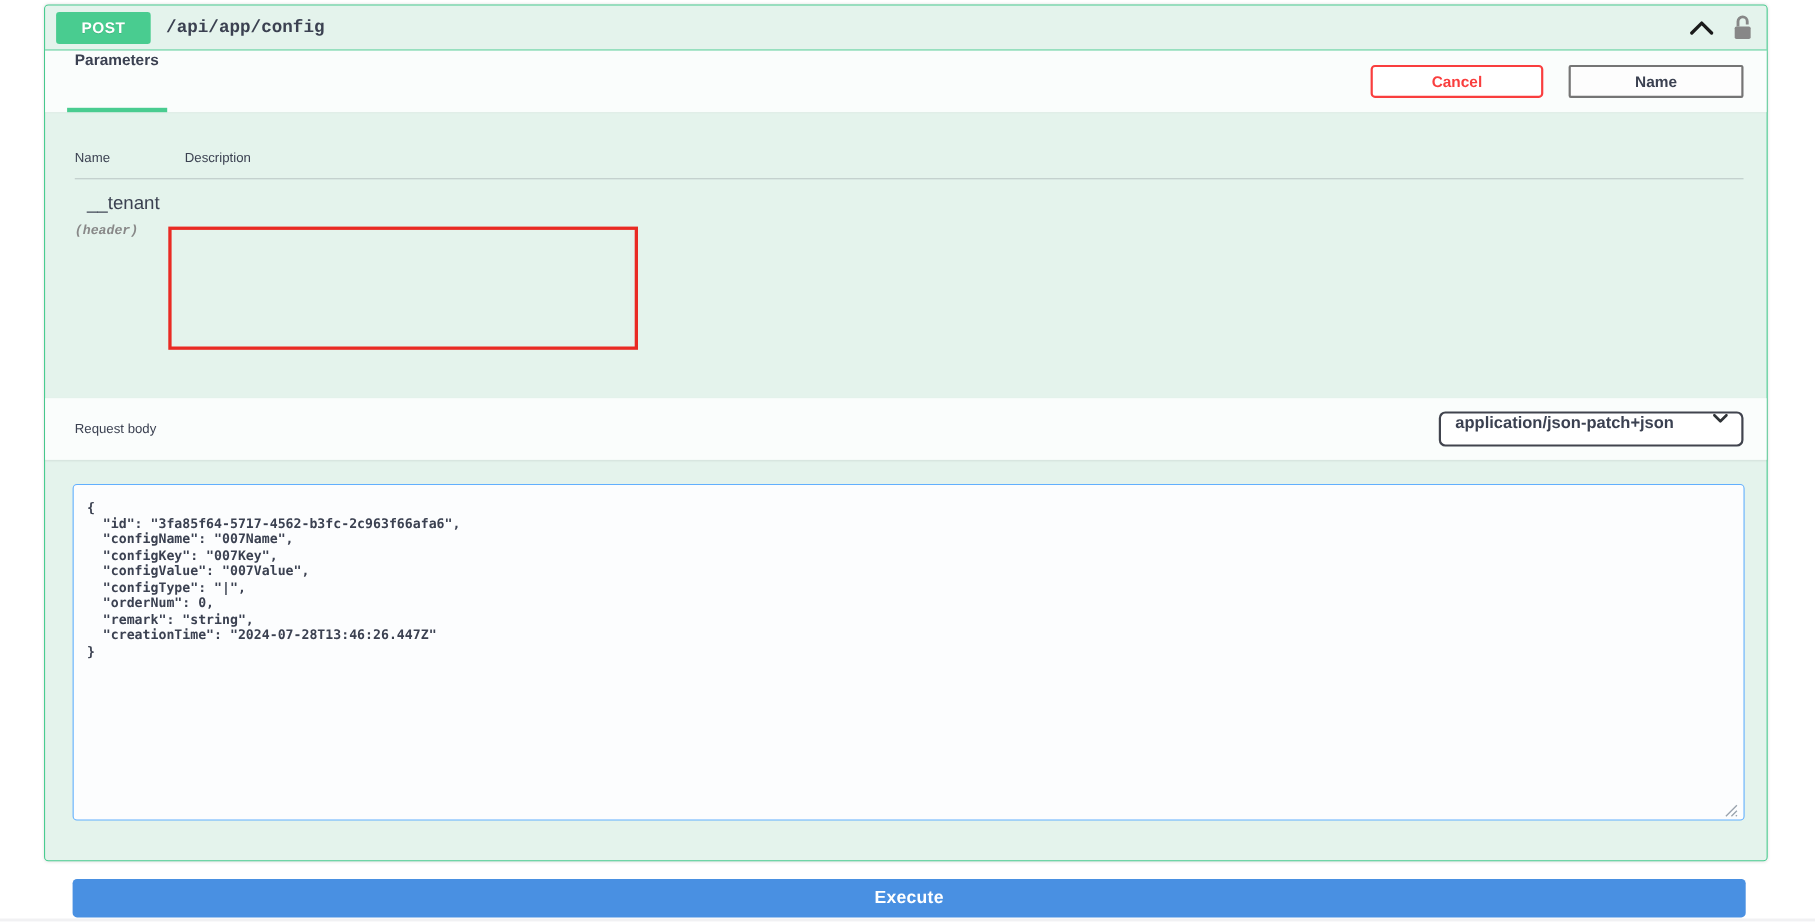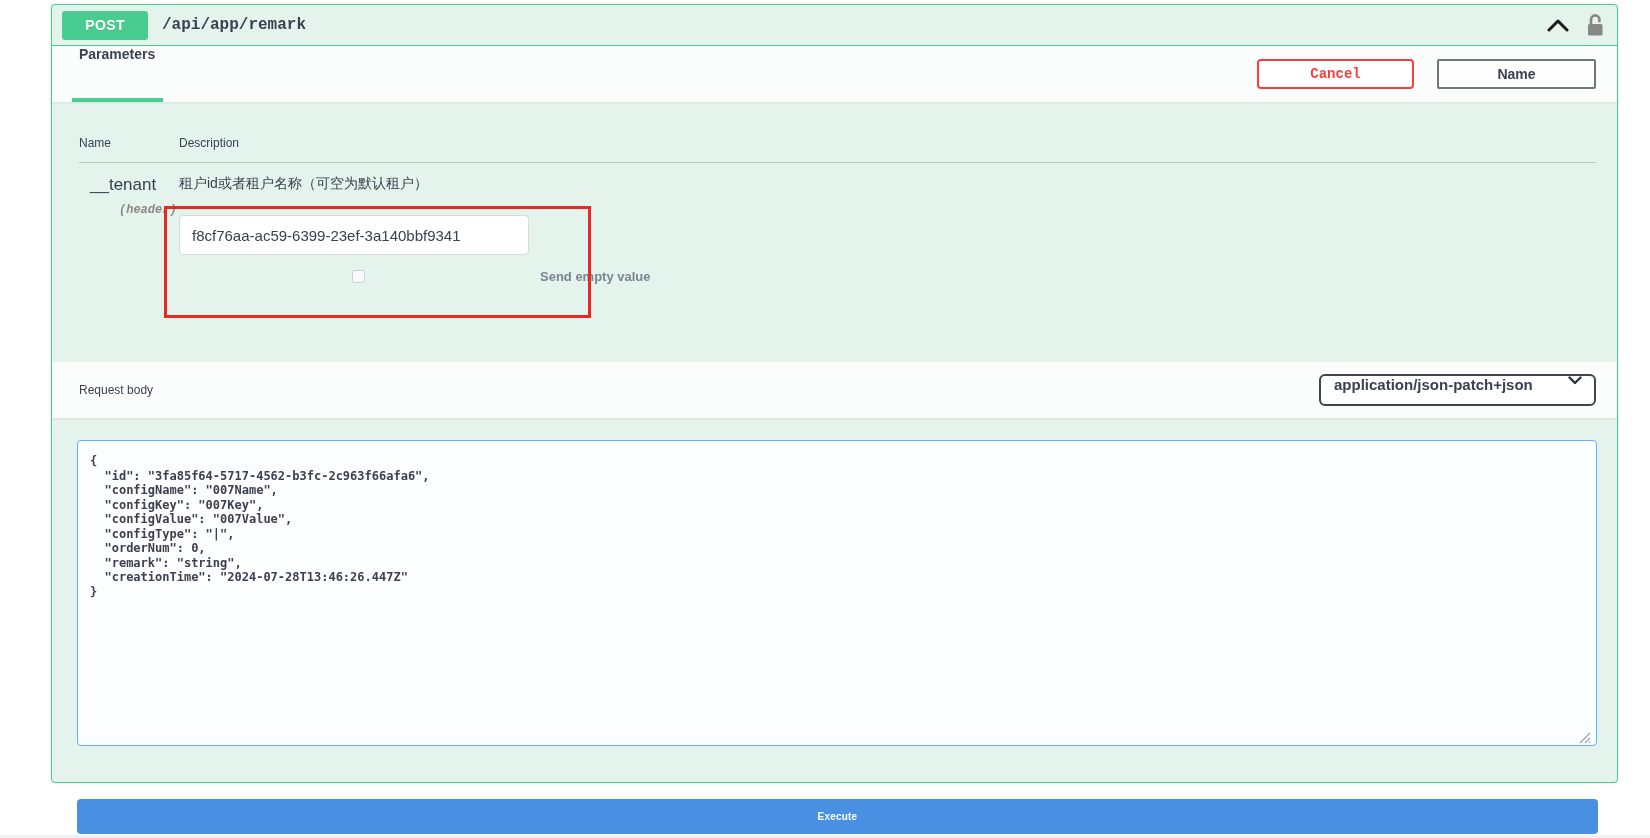--- a/index.html
+++ b/index.html
@@ -1,21 +1,21 @@
 <!DOCTYPE html>
 <html><head>
 <meta charset="utf-8">
 <style>
   * { margin:0; padding:0; box-sizing:border-box; }
   html,body { background:#ffffff; font-family:"Liberation Sans", sans-serif; }
   .canvas { position:relative; width:1650px; height:838px; background:#ffffff; overflow:hidden; }
 
   
   .opblock {
-    position:absolute; left:51px; top:4px; width:1567px; height:779px;
+    position:absolute; left:40px; top:4px; width:1567px; height:779px;
     border:1px solid #49cc90; border-radius:4px; background:#e4f3ec;
     box-shadow:0 0 3px rgba(0,0,0,.12);
   }
 
   
   .op-summary { height:41px; display:flex; align-items:center; padding:0 12px 0 10px; border-bottom:1px solid #49cc90; cursor:pointer; }
   .method-badge {
     background:#49cc90; color:#fff; font-weight:bold; font-size:14px; letter-spacing:.4px;
     width:86px; height:29px; border-radius:3px; display:flex; align-items:center; justify-content:center;
     text-shadow:0 1px 0 rgba(0,0,0,.1);
@@ -26,32 +26,32 @@
 
   
   .section-header {
     height:56px; background:rgba(255,255,255,.82); display:flex; align-items:center;
     padding:0 21px 0 27px; box-shadow:0 1px 2px rgba(0,0,0,.08); position:relative;
   }
   .tab-item { position:relative; height:100%; display:flex; font-size:14px; font-weight:bold; color:#3b4151; cursor:pointer; }
   .tab-item::after { content:""; position:absolute; left:-7px; right:-8px; bottom:0; height:4px; background:#49cc90; }
   .hdr-buttons { margin-left:auto; display:flex; gap:23px; }
   .btn { height:30px; font-size:14px; font-weight:bold; background:transparent; cursor:pointer; display:flex; align-items:center; justify-content:center; }
-  .btn-cancel { width:157px; border:2px solid #f93e3e; color:#f93e3e; border-radius:4px; background:#fff;font-family:Liberation Mono, monospace; }
+  .btn-cancel { width:157px; border:2px solid #f93e3e; color:#f93e3e; border-radius:4px; background:#fff; }
   .btn-reset  { width:159px; border:2px solid #757575; color:#3b4151; border-radius:2px; background:#fdfdfd; }
 
   
   .params-area { height:260px; padding:34px 21px 0 27px; }
   .thead { display:flex; padding-bottom:12px; border-bottom:1px solid rgba(59,65,81,.25); }
   .th { font-size:12px; font-weight:normal; color:#3b4151; }
   .th-name { width:100px; }
   .param-row { display:flex; padding-top:12px; }
   .param-name-col { width:100px; }
   .param-name { font-size:17px; color:#3b4151;margin-left:11px; }
-  .param-in { margin-top:8px; font-family:"Liberation Mono","DejaVu Sans Mono",monospace; font-style:italic; font-weight:bold; font-size:12px; color:#888;margin-left:40px; }
+  .param-in { margin-top:8px; font-family:"Liberation Mono","DejaVu Sans Mono",monospace; font-style:italic; font-weight:bold; font-size:12px; color:#888; }
   .param-desc-col { flex:1; position:relative; }
   .param-desc { font-size:14px; color:#3b4151; }
   .param-input {
     margin-top:22px; display:block; width:350px; height:40px; border:1px solid #d9d9d9; border-radius:4px;
     background:#fff; padding:0 12px; font-size:15px; color:#3b4151; font-family:"Liberation Sans",sans-serif; outline:none;
   }
   .empty-row { margin-top:14px; display:flex; align-items:center; }
   .checkbox { margin-left:173px; width:13px; height:13px; border:1px solid #ccd2da; border-radius:2px; background:#f7f8f9; cursor:pointer; }
   .empty-label { margin-left:175px; font-size:13px; font-weight:bold; color:#7d8492; }
 
@@ -72,34 +72,34 @@
     display:block; width:1520px; height:306px; border:1px solid #61affe; border-radius:4px; background:#fcfdfe;
     font-family:"DejaVu Sans Mono","Liberation Mono",monospace; font-weight:bold; font-size:12px; line-height:14.5px;
     color:#3b4151; padding:13px 12px; resize:none; outline:none;
   }
   .resize-grip { position:absolute; right:26px; bottom:4px; width:12px; height:12px; pointer-events:none; }
 
   
   .execute-wrap { padding:53px 22px 0 25px; }
   .btn-execute {
     width:1521px; height:35px; background:#4990e2; border:none; border-radius:4px;
-    color:#fff; font-size:10px; font-weight:bold; letter-spacing:.2px; cursor:pointer;
+    color:#fff; font-size:16px; font-weight:bold; letter-spacing:.2px; cursor:pointer;
   }
 
   .page-bottom-strip { position:absolute; left:0; bottom:0; width:1650px; height:3px; background:#f1f1f3; }
 </style>
 </head>
 <body>
 
 <div class="canvas">
   <div class="opblock">
 
     <div class="op-summary">
       <span class="method-badge">POST</span>
-      <span class="op-path">/api/app/remark</span>
+      <span class="op-path">/api/app/config</span>
       <span class="summary-right">
         <button class="icon-btn" aria-label="collapse">
           <svg width="22" height="13" viewBox="0 0 22 13">
               <path d="M2 11 L11 2 L20 11" fill="none" stroke="#1b1b1b" stroke-width="3" stroke-linecap="round" stroke-linejoin="round"></path>
             </svg>
         </button>
         <button class="icon-btn" aria-label="authorize">
           <svg width="20" height="25" viewBox="0 0 20 25">
             <path d="M6 11 V6.6 a4.2 4.2 0 0 1 8.4 0 V9.2" fill="none" stroke="#878787" stroke-width="2.6"></path>
             <rect x="3" y="11" width="14.5" height="11.5" rx="1.6" fill="#878787"></rect>
@@ -121,28 +121,20 @@
     <div class="params-area">
       <div class="thead">
         <span class="th th-name">Name</span>
         <span class="th">Description</span>
       </div>
 
       <div class="param-row">
         <div class="param-name-col">
           <div class="param-name">__tenant</div>
           <div class="param-in">(header)</div>
-        </div>
-        <div class="param-desc-col">
-          <div class="param-desc">租户id或者租户名称（可空为默认租户）</div>
-          <input class="param-input" type="text" value="f8cf76aa-ac59-6399-23ef-3a140bbf9341" style="">
-          <div class="empty-row">
-            <span class="checkbox"></span>
-            <span class="empty-label">Send empty value</span>
-          </div>
         </div>
       </div>
     </div>
 
     <div class="section-header">
       <span class="rb-label">Request body</span>
       <div class="content-type-select">
         <span>application/json-patch+json</span>
         <span class="chev">
           <svg width="14" height="9" viewBox="0 0 14 9">

